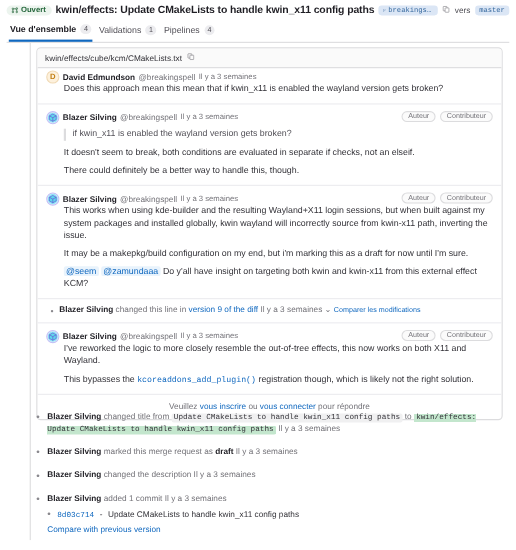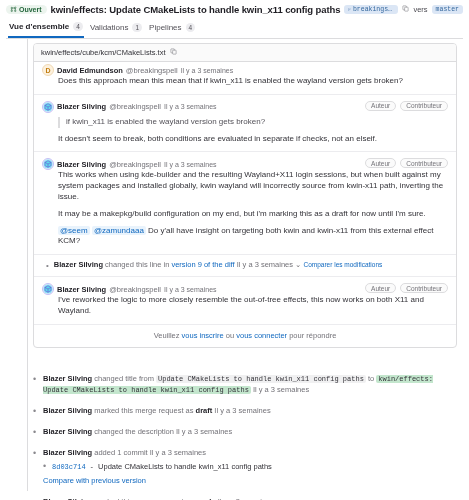--- a/index.html
+++ b/index.html
@@ -193,20 +193,21 @@
             <path d="M4.5 8 12 12l7.5-4M12 12v8" fill="none" stroke="#6a4bd6" stroke-width="1.4"></path>
           </svg>
         </span>
         <span class="author-name">Blazer Silving</span>
         <span class="handle">@breakingspell</span>
         <span class="ts">Il y a 3 semaines</span>
       </div>
       <div class="note-body">
         <blockquote>if kwin_x11 is enabled the wayland version gets broken?</blockquote>
         <p>It doesn't seem to break, both conditions are evaluated in separate if checks, not an elseif.</p>
+        <p>There could definitely be a better way to handle this, though.</p>
       </div>
     </div>
 
     <div class="note">
       <div class="badges">
         <span class="badge">Auteur</span>
         <span class="badge">Contributeur</span>
       </div>
       <div class="note-head">
         <span class="avatar cube">
@@ -255,20 +256,23 @@
             <path d="M12 4 4.5 8v8l7.5 4 7.5-4V8z" fill="#5ed8ea" stroke="#6a4bd6" stroke-width="1.4" stroke-linejoin="round"></path>
             <path d="M4.5 8 12 12l7.5-4M12 12v8" fill="none" stroke="#6a4bd6" stroke-width="1.4"></path>
           </svg>
         </span>
         <span class="author-name">Blazer Silving</span>
         <span class="handle">@breakingspell</span>
         <span class="ts">Il y a 3 semaines</span>
       </div>
       <div class="note-body">
         <p>I've reworked the logic to more closely resemble the out-of-tree effects, this now works on both X11 and Wayland.</p>
+        <p>
+          <span>This bypasses the </span><a class="code-inline">kcoreaddons_add_plugin()</a><span> registration though, which is likely not the right solution.</span>
+        </p>
       </div>
     </div>
 
     <div class="reply-bar">
       <span>Veuillez </span><a class="lnk">vous inscrire</a><span> ou </span><a class="lnk">vous connecter</a><span> pour répondre</span>
     </div>
   </div>
 
   <div class="sys-list" style="top:330px;">
 

